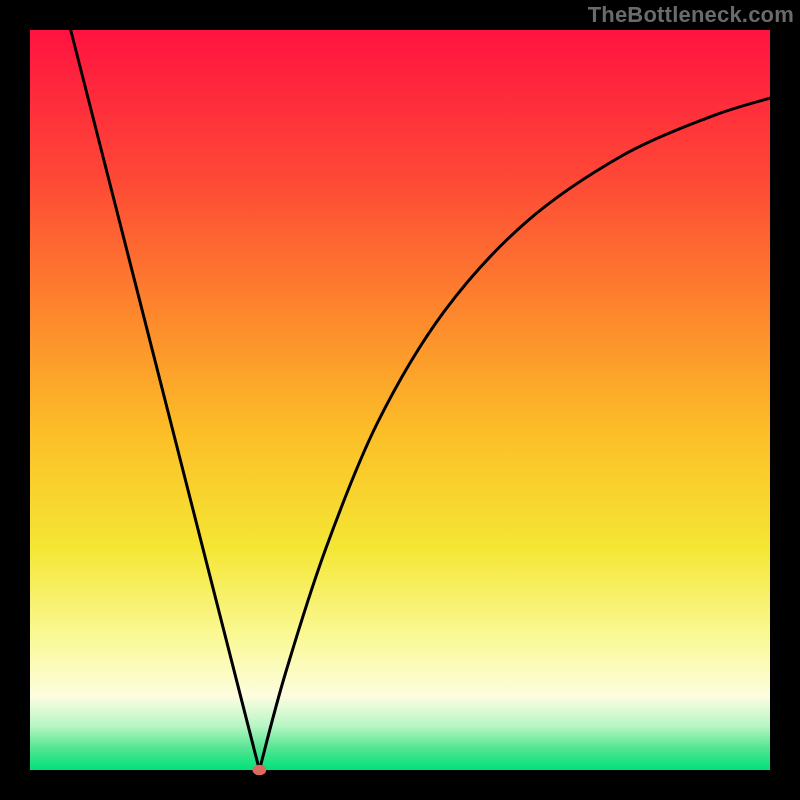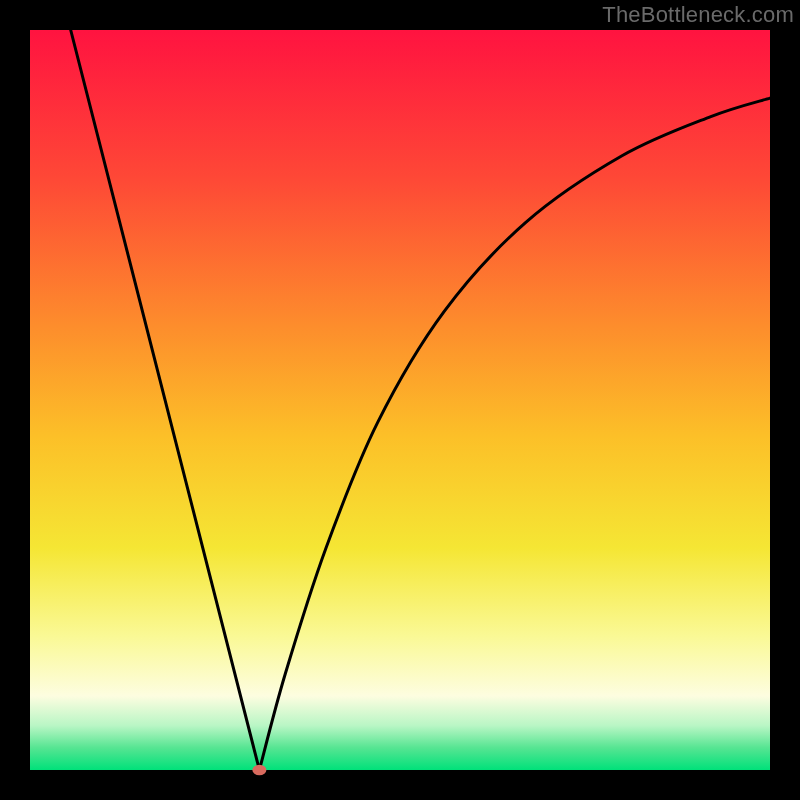--- a/index.html
+++ b/index.html
@@ -17,21 +17,21 @@
   }
   svg {
     display: block;
   }
   .watermark {
     position: absolute;
     top: 2px;
     right: 6px;
     font-family: Arial, Helvetica, sans-serif;
     font-size: 22px;
-    font-weight: 400;
+    font-weight: 700;
     color: #6a6a6a;
     letter-spacing: 0.2px;
   }
 </style>
 </head>
 <body>
 
 <div class="chart-container">
   <svg id="chart-svg" width="800" height="800" viewBox="0 0 800 800">
     <defs>

